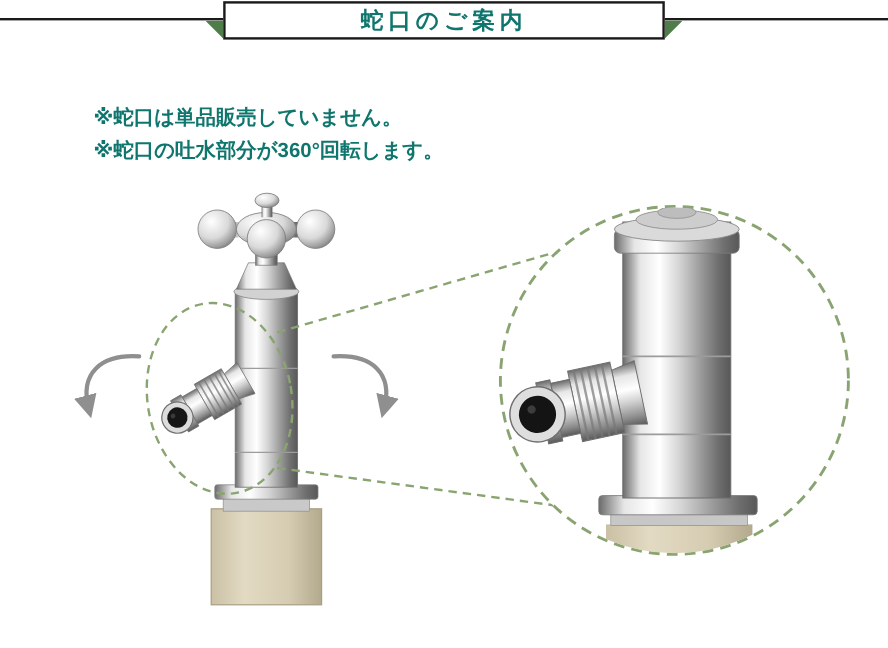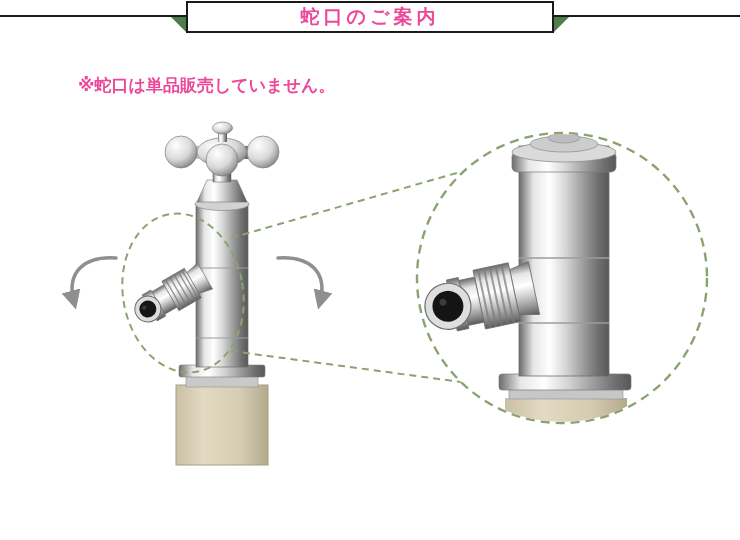--- a/index.html
+++ b/index.html
@@ -1,51 +1,52 @@
 <!DOCTYPE html>
 <html><head>
 <meta charset="utf-8">
 <style>
   html,body{margin:0;padding:0;background:#ffffff;}
   .page{
     position:relative;width:740px;height:540px;background:#ffffff;overflow:hidden;
-    font-family:"Liberation Sans","DejaVu Sans",sans-serif;color:#ec4899;
+    font-family:"Liberation Sans","DejaVu Sans",sans-serif;color:#0f766e;
   }
   
   .ribbon{position:relative;height:48px;}
   .ribbon-line{position:absolute;left:0;right:0;top:15px;height:0;border-top:2px solid #1a1a1a;}
   .fold{position:absolute;top:17px;width:15px;height:15px;background:#4e7d49;}
   .fold-left{left:calc(50% - 199px);clip-path:polygon(100% 0,100% 100%,0 0);}
   .fold-right{left:calc(50% + 184px);clip-path:polygon(0 0,0 100%,100% 0);}
   .ribbon-box{
     position:absolute;left:50%;top:1px;transform:translateX(-50%);
     width:364px;height:28px;background:#fff;border:2px solid #1a1a1a;
     display:flex;align-items:center;justify-content:center;
     font-size:19px;font-weight:700;letter-spacing:4px;z-index:2;
   }
   
-  .notes{list-style:none;margin:24px 0 0 78px;padding:0;
+  .notes{list-style:none;margin:36px 0 0 78px;padding:0;
     font-size:17px;font-weight:700;line-height:1.62;}
   
   .stage{display:block;margin-top:8px;}
 </style>
 </head>
 <body>
 
 <div class="page">
 
   <div class="ribbon">
     <div class="ribbon-line"></div>
     <div class="fold fold-left"></div>
     <div class="fold fold-right"></div>
     <div class="ribbon-box">蛇口のご案内</div>
   </div>
 
   <ul class="notes">
     <li>※蛇口は単品販売していません。</li>
+    <li>※蛇口の吐水部分が360°回転します。</li>
   </ul>
 
   <svg class="stage" width="740" height="372" viewBox="0 0 740 372">
     <defs>
       <linearGradient id="chrome" x1="0" y1="0" x2="1" y2="0">
         <stop offset="0" stop-color="#6b6b6b"></stop>
           <stop offset="0.16" stop-color="#e6e6e6"></stop>
         <stop offset="0.34" stop-color="#ffffff"></stop>
           <stop offset="0.52" stop-color="#d5d5d5"></stop>
         <stop offset="0.72" stop-color="#9b9b9b"></stop>

